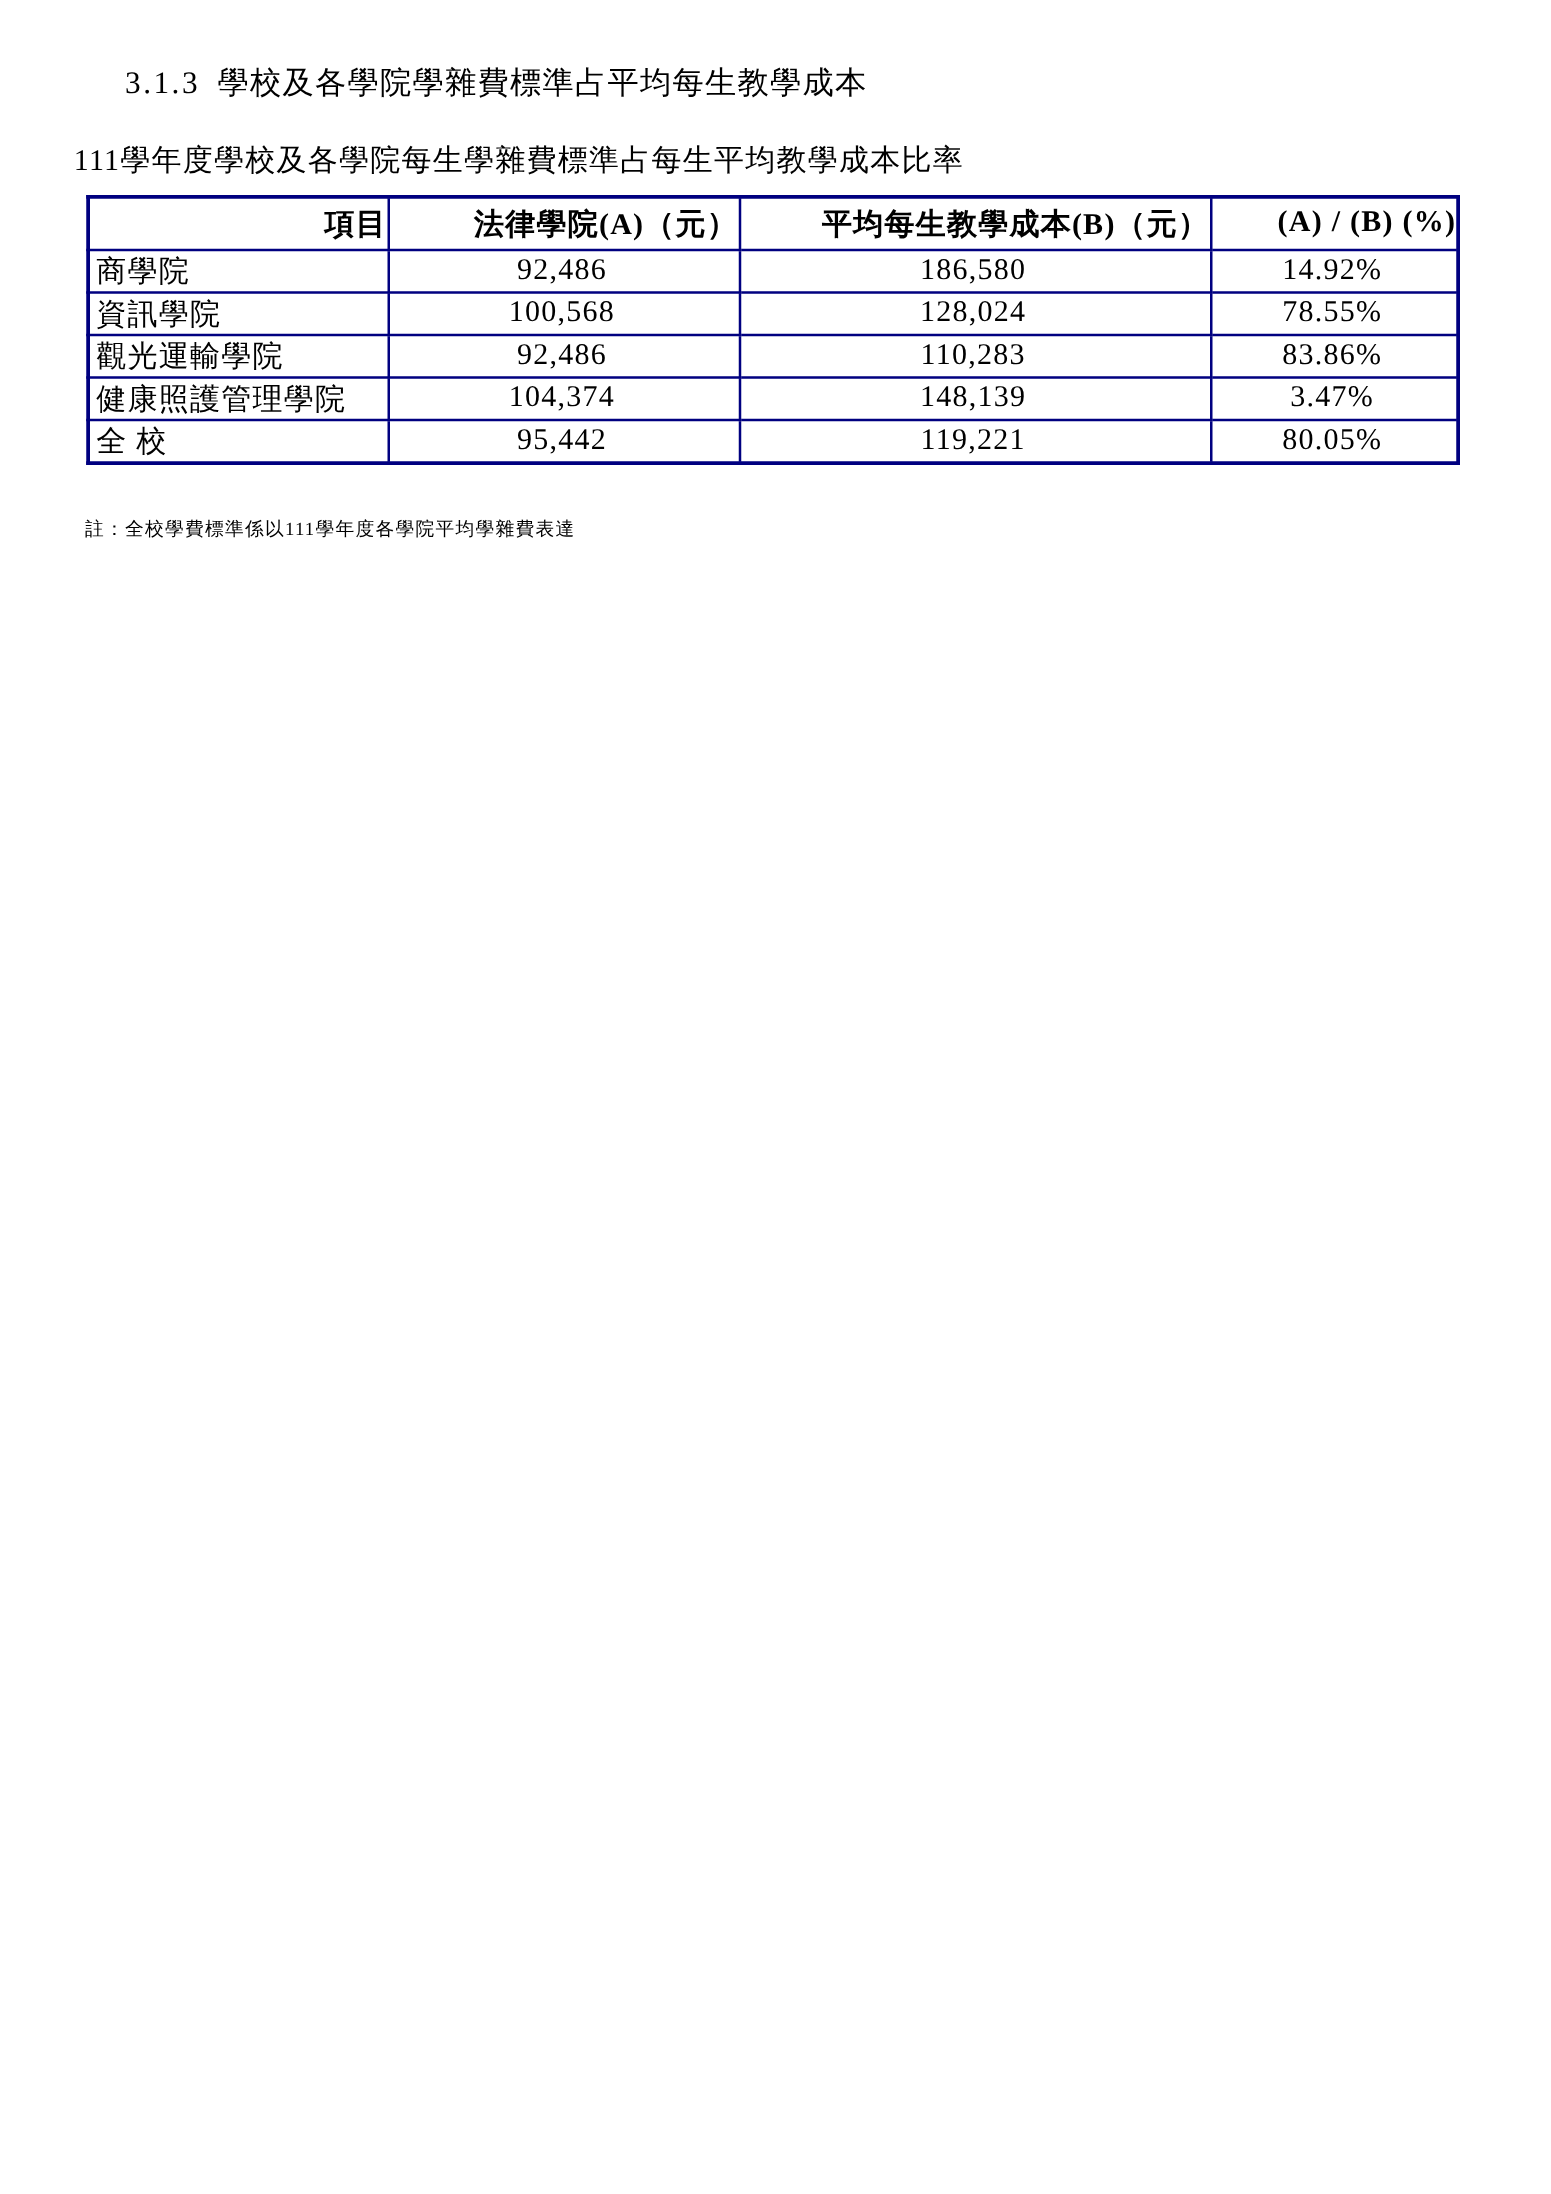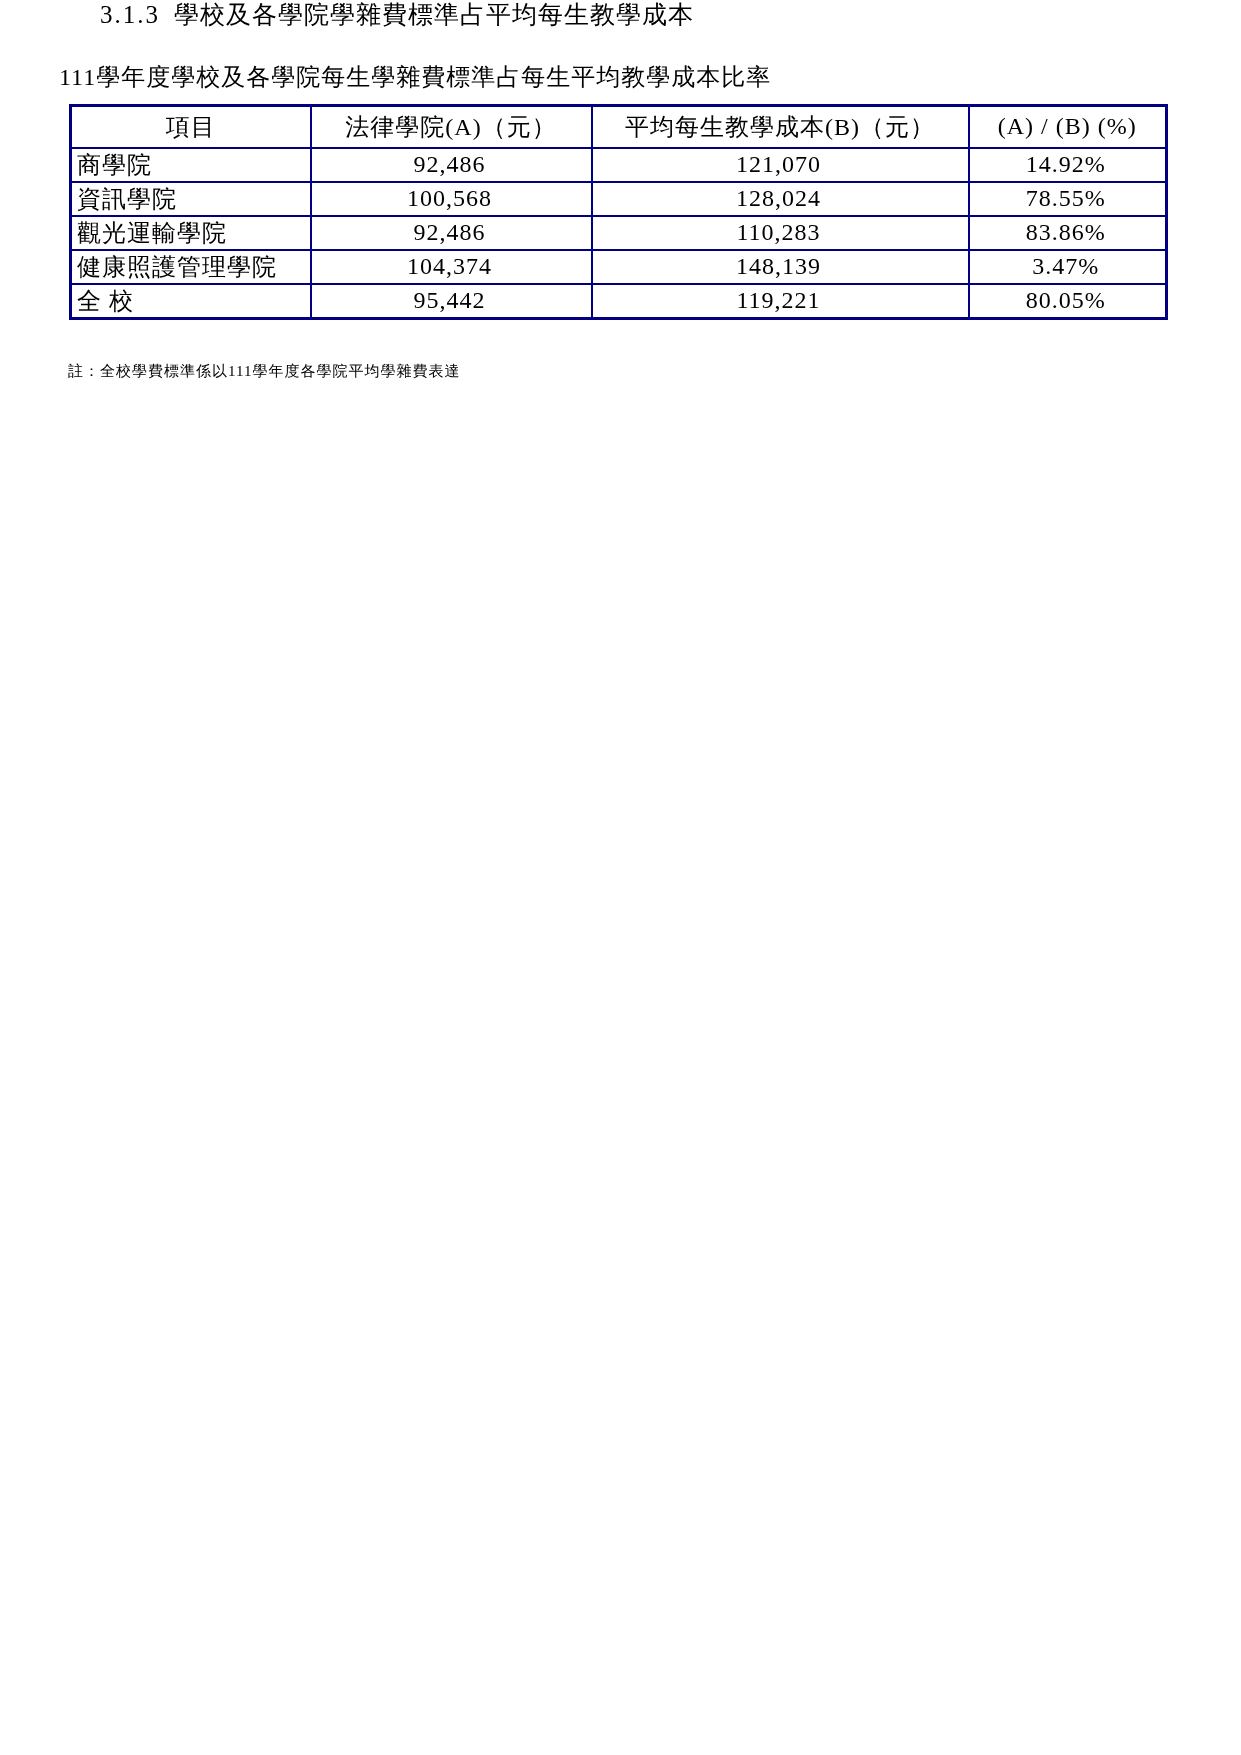--- a/index.html
+++ b/index.html
@@ -5,21 +5,21 @@
   * { margin: 0; padding: 0; box-sizing: border-box; }
   html, body { background: #ffffff; }
   body {
     width: 1241px;
     height: 1755px;
     position: relative;
     font-family: "Liberation Serif", "DejaVu Serif", serif;
     color: #000000;
     overflow: hidden;
   }
-  .page { width: 1241px; height: 1755px; }
+  .page { width: 1241px; height: 1755px; padding-top: 52px; }
 
   .heading {
     margin-left: 100px;
     font-size: 25px;
     line-height: 30px;
     letter-spacing: 1px;
     white-space: nowrap;
     font-weight: normal;
   }
   .heading .num { margin-right: 14px; letter-spacing: 2px; }
@@ -40,21 +40,21 @@
     border: 3px solid #000080;
   }
   table.cost-table th, table.cost-table td {
     border: 2px solid #000080;
     font-size: 24px;
     font-weight: normal;
     letter-spacing: 1px;
     overflow: hidden;
     white-space: nowrap;
   }
-  table.cost-table th { height: 42px; text-align: center; vertical-align: middle; }
+  table.cost-table th { height: 42px; text-align: right; vertical-align: middle; font-weight: bold; }
   table.cost-table td { height: 31px; vertical-align: middle; }
   td.c-name  { text-align: left;  padding-left: 5px; }
   td.c-num   { text-align: center; padding-right: 3px; }
 
   .footnote {
     margin: 42px 0 0 68px;
     font-size: 15px;
     letter-spacing: 1px;
     white-space: nowrap;
   }
@@ -82,21 +82,21 @@
         <th>項目</th>
         <th>法律學院(A)（元）</th>
         <th>平均每生教學成本(B)（元）</th>
         <th>(A) / (B) (%)</th>
       </tr>
     </thead>
     <tbody>
       <tr>
         <td class="c-name">商學院</td>
         <td class="c-num">92,486</td>
-        <td class="c-num">121,070</td>
+        <td class="c-num">186,580</td>
         <td class="c-num">14.92%</td>
       </tr>
       <tr>
         <td class="c-name">資訊學院</td>
         <td class="c-num">100,568</td>
         <td class="c-num">128,024</td>
         <td class="c-num">78.55%</td>
       </tr>
       <tr>
         <td class="c-name">觀光運輸學院</td>

